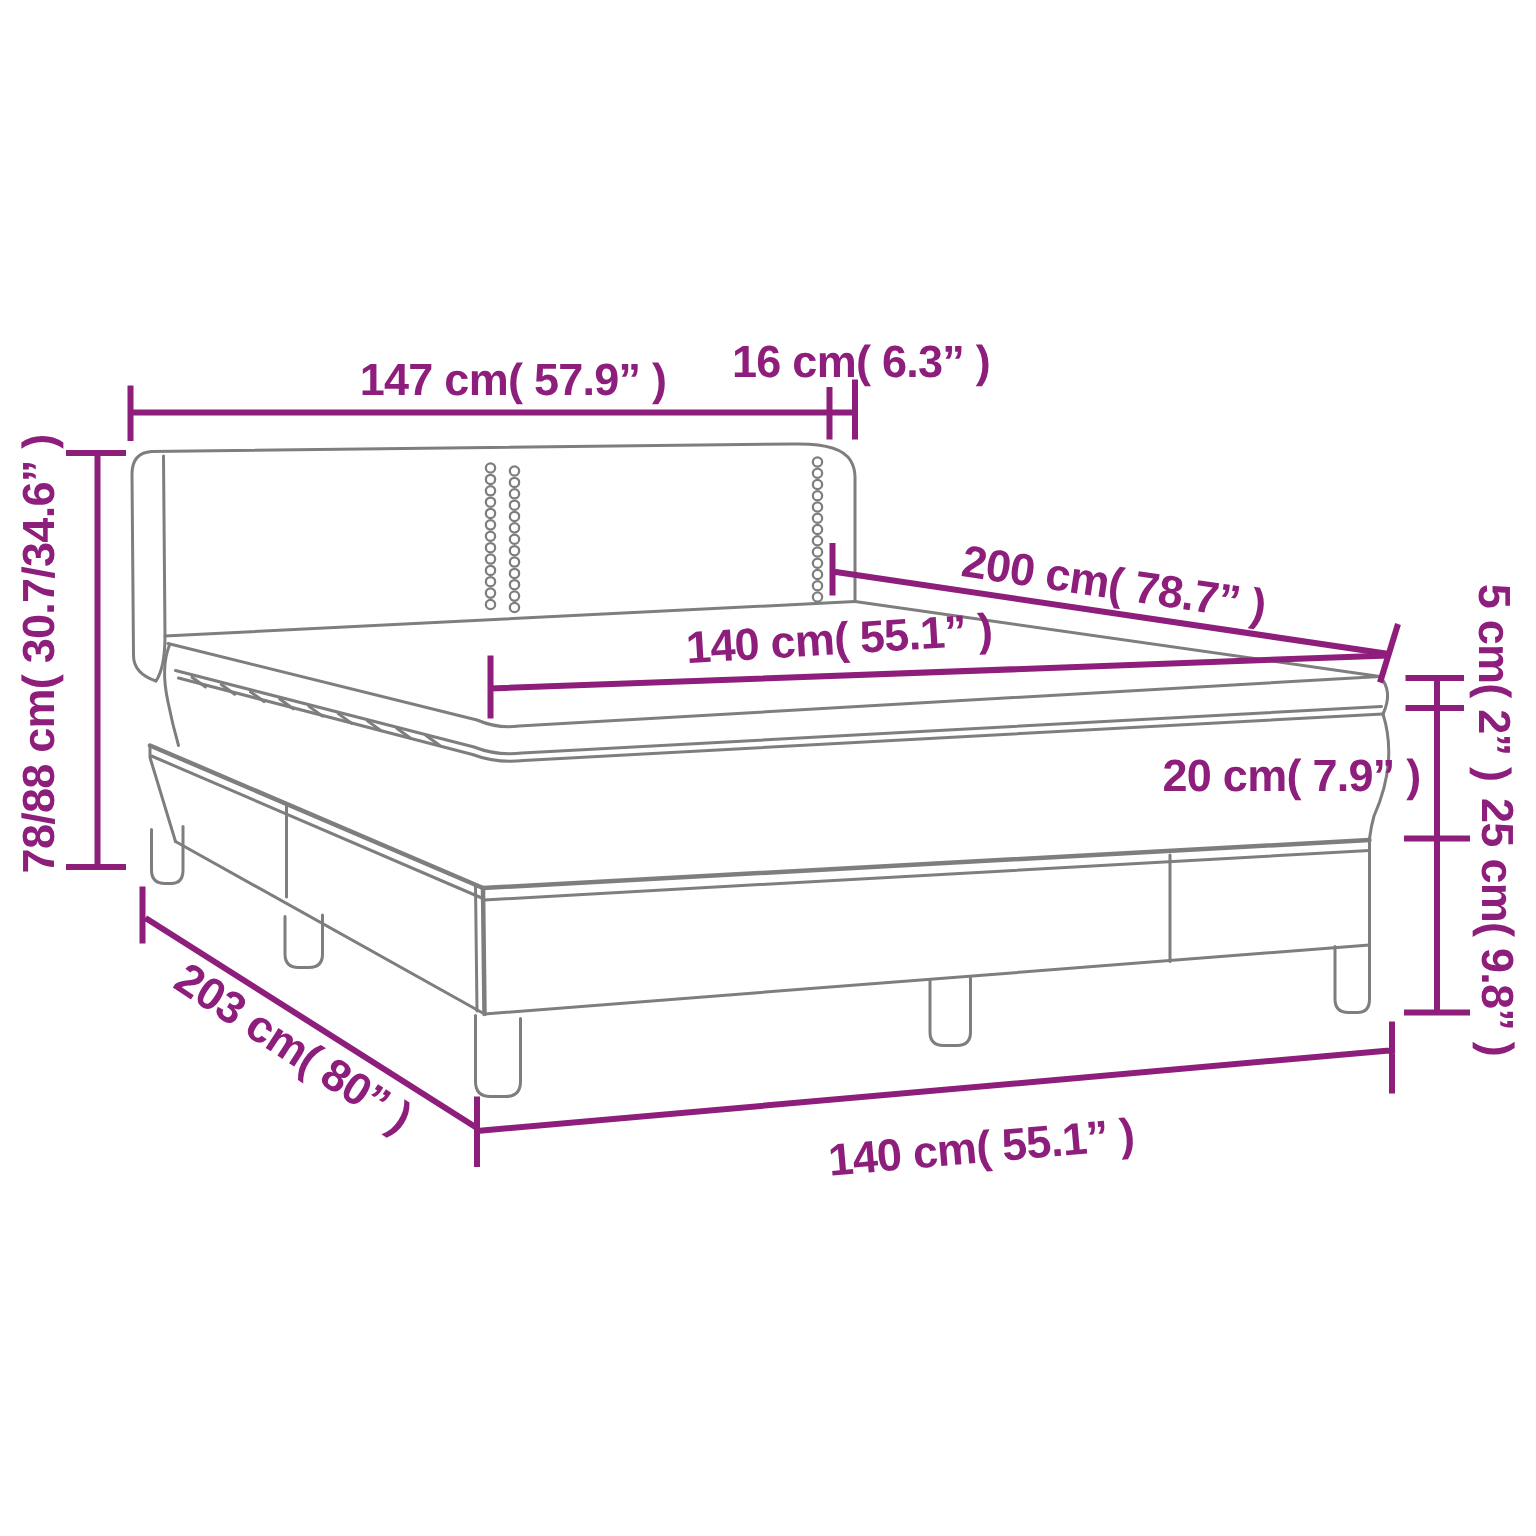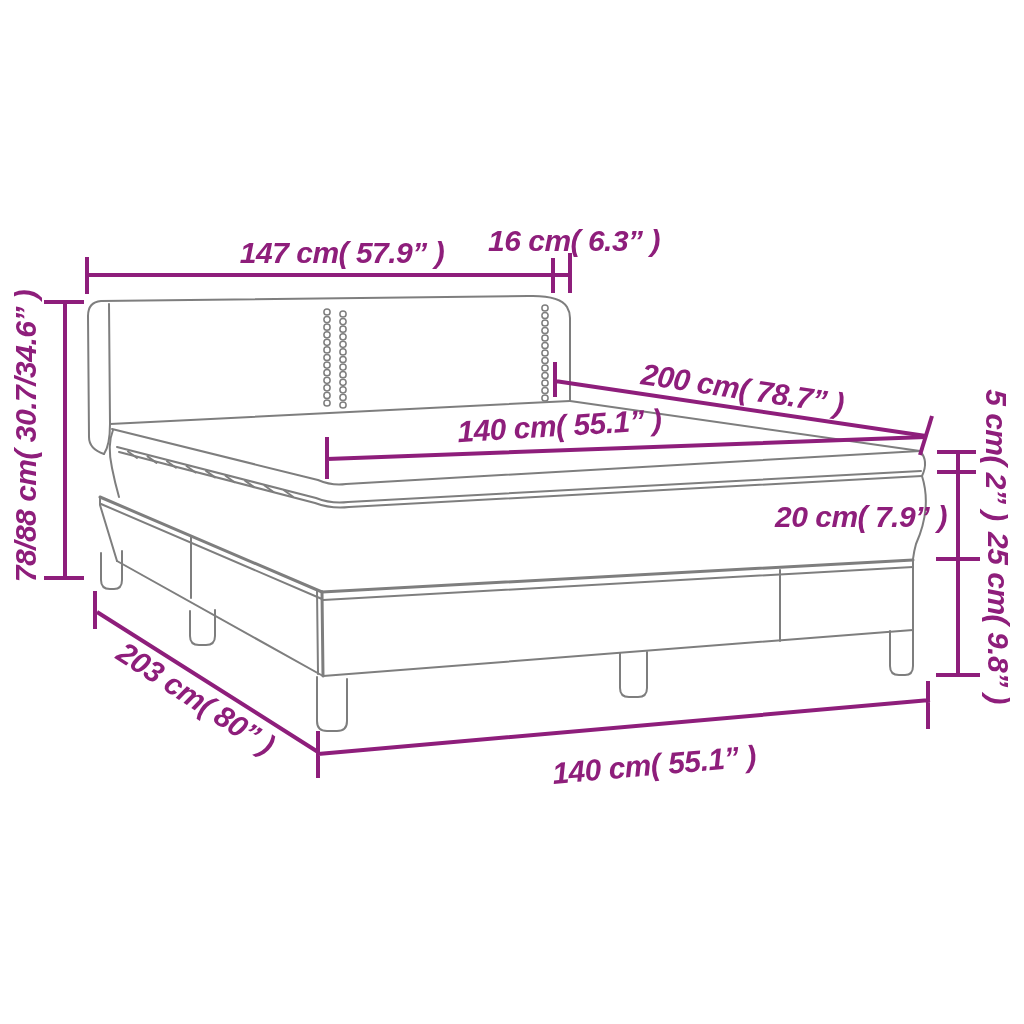--- a/index.html
+++ b/index.html
@@ -1,17 +1,17 @@
 <!DOCTYPE html>
 <html style="--accent: #8E1E7B; --line: #7E7E7E; --bg: #FFFFFF;"><head>
 <meta charset="utf-8">
 <style>
   html,body{margin:0;padding:0;background:#fff;}
   .stage{position:relative;width:1024px;height:808px;background:var(--bg,#fff);overflow:hidden;
-         font-family:"Liberation Sans",sans-serif;font-style:italic;}
+         font-family:"Liberation Sans",sans-serif;}
   svg{display:block;}
   .dim{stroke:var(--accent,#8E1E7B);stroke-width:4;fill:none;stroke-linecap:butt;}
   .dimtxt{fill:var(--accent,#8E1E7B);font-family:"Liberation Sans",sans-serif;
           font-weight:bold;font-size:30px;letter-spacing:-0.5px;}
   .g{stroke:var(--line,#7E7E7E);stroke-width:2;fill:none;stroke-linejoin:round;stroke-linecap:round;}
   .g3{stroke:var(--line,#7E7E7E);stroke-width:3;fill:none;stroke-linejoin:round;stroke-linecap:round;}
   .stud{fill:#ffffff;stroke:var(--line,#7E7E7E);stroke-width:1.5;}
 </style>
 </head>
 <body>

